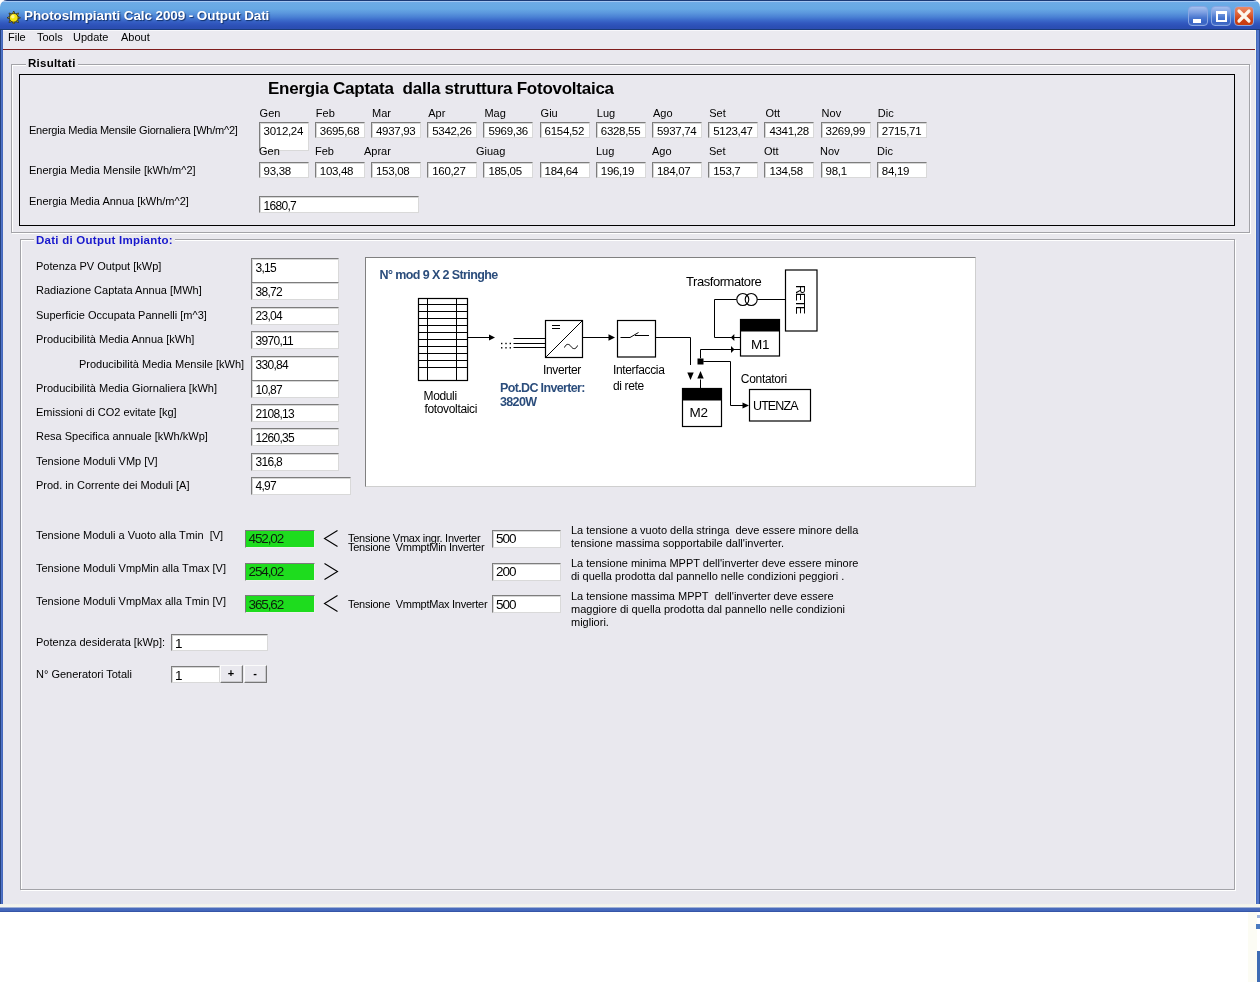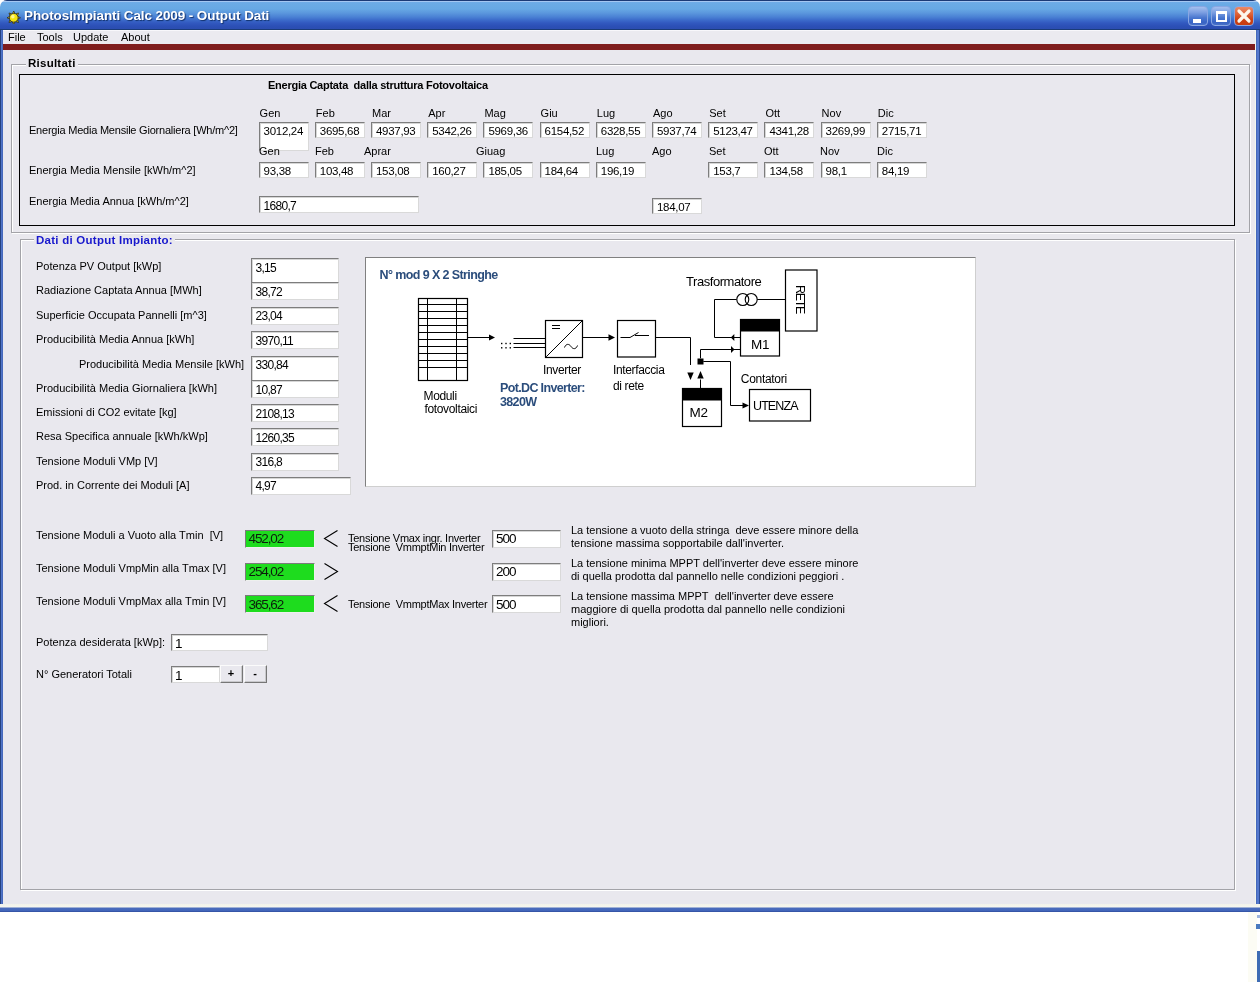--- a/index.html
+++ b/index.html
@@ -12,40 +12,40 @@
   background:linear-gradient(to bottom, #1b3a76 0px, #1b3a76 1px, #a4c7f2 1px, #a4c7f2 2px, #70abe7 2px, #6cabe6 3px, #67a8e4 9px,
     #5b97dd 13px, #4a81d4 17px, #3c6bca 20px, #3259c0 23px, #2c50b6 26px, #2b4db1 28.8px, #1b3c78 29px, #1b3c78 30px);
 }
 #lborder { position:absolute; left:0; top:30px; width:3px; height:882px;
   background:linear-gradient(to right, #26417f 0px 1px, #5074c8 1px 2px, #4668bb 2px 3px); }
 #rborder { position:absolute; left:1255px; top:30px; width:5px; height:882px;
   background:linear-gradient(to right, #f2f6ec 0px 1px, #4668bb 1px 2px, #5478cd 2px 4px, #2c4b94 4px 5px); }
 #bborder { position:absolute; left:0; top:904px; width:1260px; height:8px;
   background:linear-gradient(to bottom, #f2f2ea 0px, #f6f6ee 3px, #4b6cbc 4px, #4165ba 7px, #2a4795 8px); }
 #menubar { position:absolute; left:3px; top:30px; width:1253px; height:20px; background:#ebeaf0;
-  border-top:1px solid #f8f7fb; border-bottom:6px solid #7f1d1d; }
+  border-top:1px solid #f8f7fb; border-bottom:1px solid #7f1d1d; }
 #client { position:absolute; left:3px; top:50px; width:1253px; height:854px; background:#e9e8ee; }
 .lbl { position:absolute; font-size:11px; line-height:13px; color:#000; white-space:nowrap; }
 .tb { position:absolute; background:#fff; border:1px solid; border-color:#7d7d7d #d9d9d9 #d9d9d9 #7d7d7d;
   box-shadow:inset 1px 1px 0 rgba(130,130,130,0.33);
   font-size:11.5px; letter-spacing:-0.3px; line-height:12px; padding:2px 0 0 4px; white-space:nowrap; overflow:hidden; color:#000; }
 .grp { position:absolute; border:1px solid #a3a3a8; box-shadow:1px 1px 0 #ffffff, inset 1px 1px 0 #ffffff; }
 .gt { position:absolute; background:#e9e8ee; padding:0 2px; font-size:11.5px; line-height:12px; font-weight:bold; letter-spacing:0.25px; white-space:nowrap; }
 .winbtn { position:absolute; top:6px; width:20px; height:20px; border-radius:4px; border:1px solid #89a7e3; }
 
 #title { position:absolute; left:24px; top:8px; font-size:13.5px; font-weight:bold; color:#fff;
   text-shadow:1px 1px 1px #10306b; letter-spacing:-0.1px; white-space:nowrap; }
 .mi { position:absolute; top:0px; font-size:11px; color:#000; }
 #btnmin { left:1188px; }
 #btnmax { left:1211px; }
 #btnclose { left:1234px; background:linear-gradient(to bottom, #eb8b66 0%, #dd6137 40%, #cc4012 70%, #c63d10 100%); }
 #btnmin, #btnmax { background:linear-gradient(to bottom, #a5c0ee 0%, #7c9fe2 30%, #4a77cf 60%, #3763c4 85%, #4a72c8 100%); }
 .minglyph { position:absolute; left:4px; top:12px; width:8px; height:3.5px; background:#fff; }
 .maxglyph { position:absolute; left:3.5px; top:4px; width:11.5px; height:11px; border:2px solid #fff; border-top-width:3px; }
-#bigtitle { position:absolute; left:268px; top:79px; font-size:11px; font-weight:bold; color:#000; white-space:nowrap; letter-spacing:-0.25px; }
+#bigtitle { position:absolute; left:268px; top:79px; font-size:17px; font-weight:bold; color:#000; white-space:nowrap; letter-spacing:-0.25px; }
 .grn { position:absolute; width:70.5px; height:18px; background:#1edc1e; border:1px solid; border-color:#7b7b7b #eef0ee #eef0ee #7b7b7b;
   font-size:13.5px; line-height:14px; letter-spacing:-1.1px; color:#0c1f0c; padding:1.5px 0 0 3px; }
 .desc { position:absolute; font-size:11px; line-height:13.4px; color:#000; }
 .dtb { font-size:12px !important; letter-spacing:-0.7px; padding:2.5px 0 0 3.5px !important; }
 .big { font-size:13.5px !important; letter-spacing:-1px; line-height:14px !important; padding:1.5px 0 0 3px !important; }
 .pbtn { position:absolute; width:23px; height:18px; background:#e9e8ee;
   border:1px solid; border-color:#fbfbfb #767676 #767676 #fbfbfb; box-shadow:inset -1px -1px 0 #c9c9cc;
   font-size:11px; font-weight:bold; text-align:center; line-height:15px; }
 </style>
 </head>
@@ -128,21 +128,21 @@
   <div class="lbl" style="left:764px; top:145px;">Ott</div>
   <div class="lbl" style="left:820px; top:145px;">Nov</div>
   <div class="lbl" style="left:877px; top:145px;">Dic</div>
   <div class="tb" style="left:258.6px; top:162px; width:50px; height:16px;">93,38</div>
   <div class="tb" style="left:314.8px; top:162px; width:50px; height:16px;">103,48</div>
   <div class="tb" style="left:371.0px; top:162px; width:50px; height:16px;">153,08</div>
   <div class="tb" style="left:427.2px; top:162px; width:50px; height:16px;">160,27</div>
   <div class="tb" style="left:483.4px; top:162px; width:50px; height:16px;">185,05</div>
   <div class="tb" style="left:539.6px; top:162px; width:50px; height:16px;">184,64</div>
   <div class="tb" style="left:595.8px; top:162px; width:50px; height:16px;">196,19</div>
-  <div class="tb" style="left:652.0px; top:162px; width:50px; height:16px;margin-top:36px;">184,07</div>
+  <div class="tb" style="left:652.0px; top:162px; width:50px; height:16px;">184,07</div>
   <div class="tb" style="left:708.2px; top:162px; width:50px; height:16px;">153,7</div>
   <div class="tb" style="left:764.4px; top:162px; width:50px; height:16px;">134,58</div>
   <div class="tb" style="left:820.6px; top:162px; width:50px; height:16px;">98,1</div>
   <div class="tb" style="left:876.8px; top:162px; width:50px; height:16px;">84,19</div>
   <div class="lbl" style="left:29px; top:124px; letter-spacing:-0.22px;">Energia Media Mensile Giornaliera [Wh/m^2]</div>
   <div class="lbl" style="left:29px; top:164px;">Energia Media Mensile [kWh/m^2]</div>
   <div class="lbl" style="left:29px; top:195px;">Energia Media Annua [kWh/m^2]</div>
   <div class="tb dtb" style="left:259px; top:196px; width:160px; height:17px;">1680,7</div>
 
   <div class="grp" style="left:20px; top:239px; width:1215px; height:651px;"></div>

